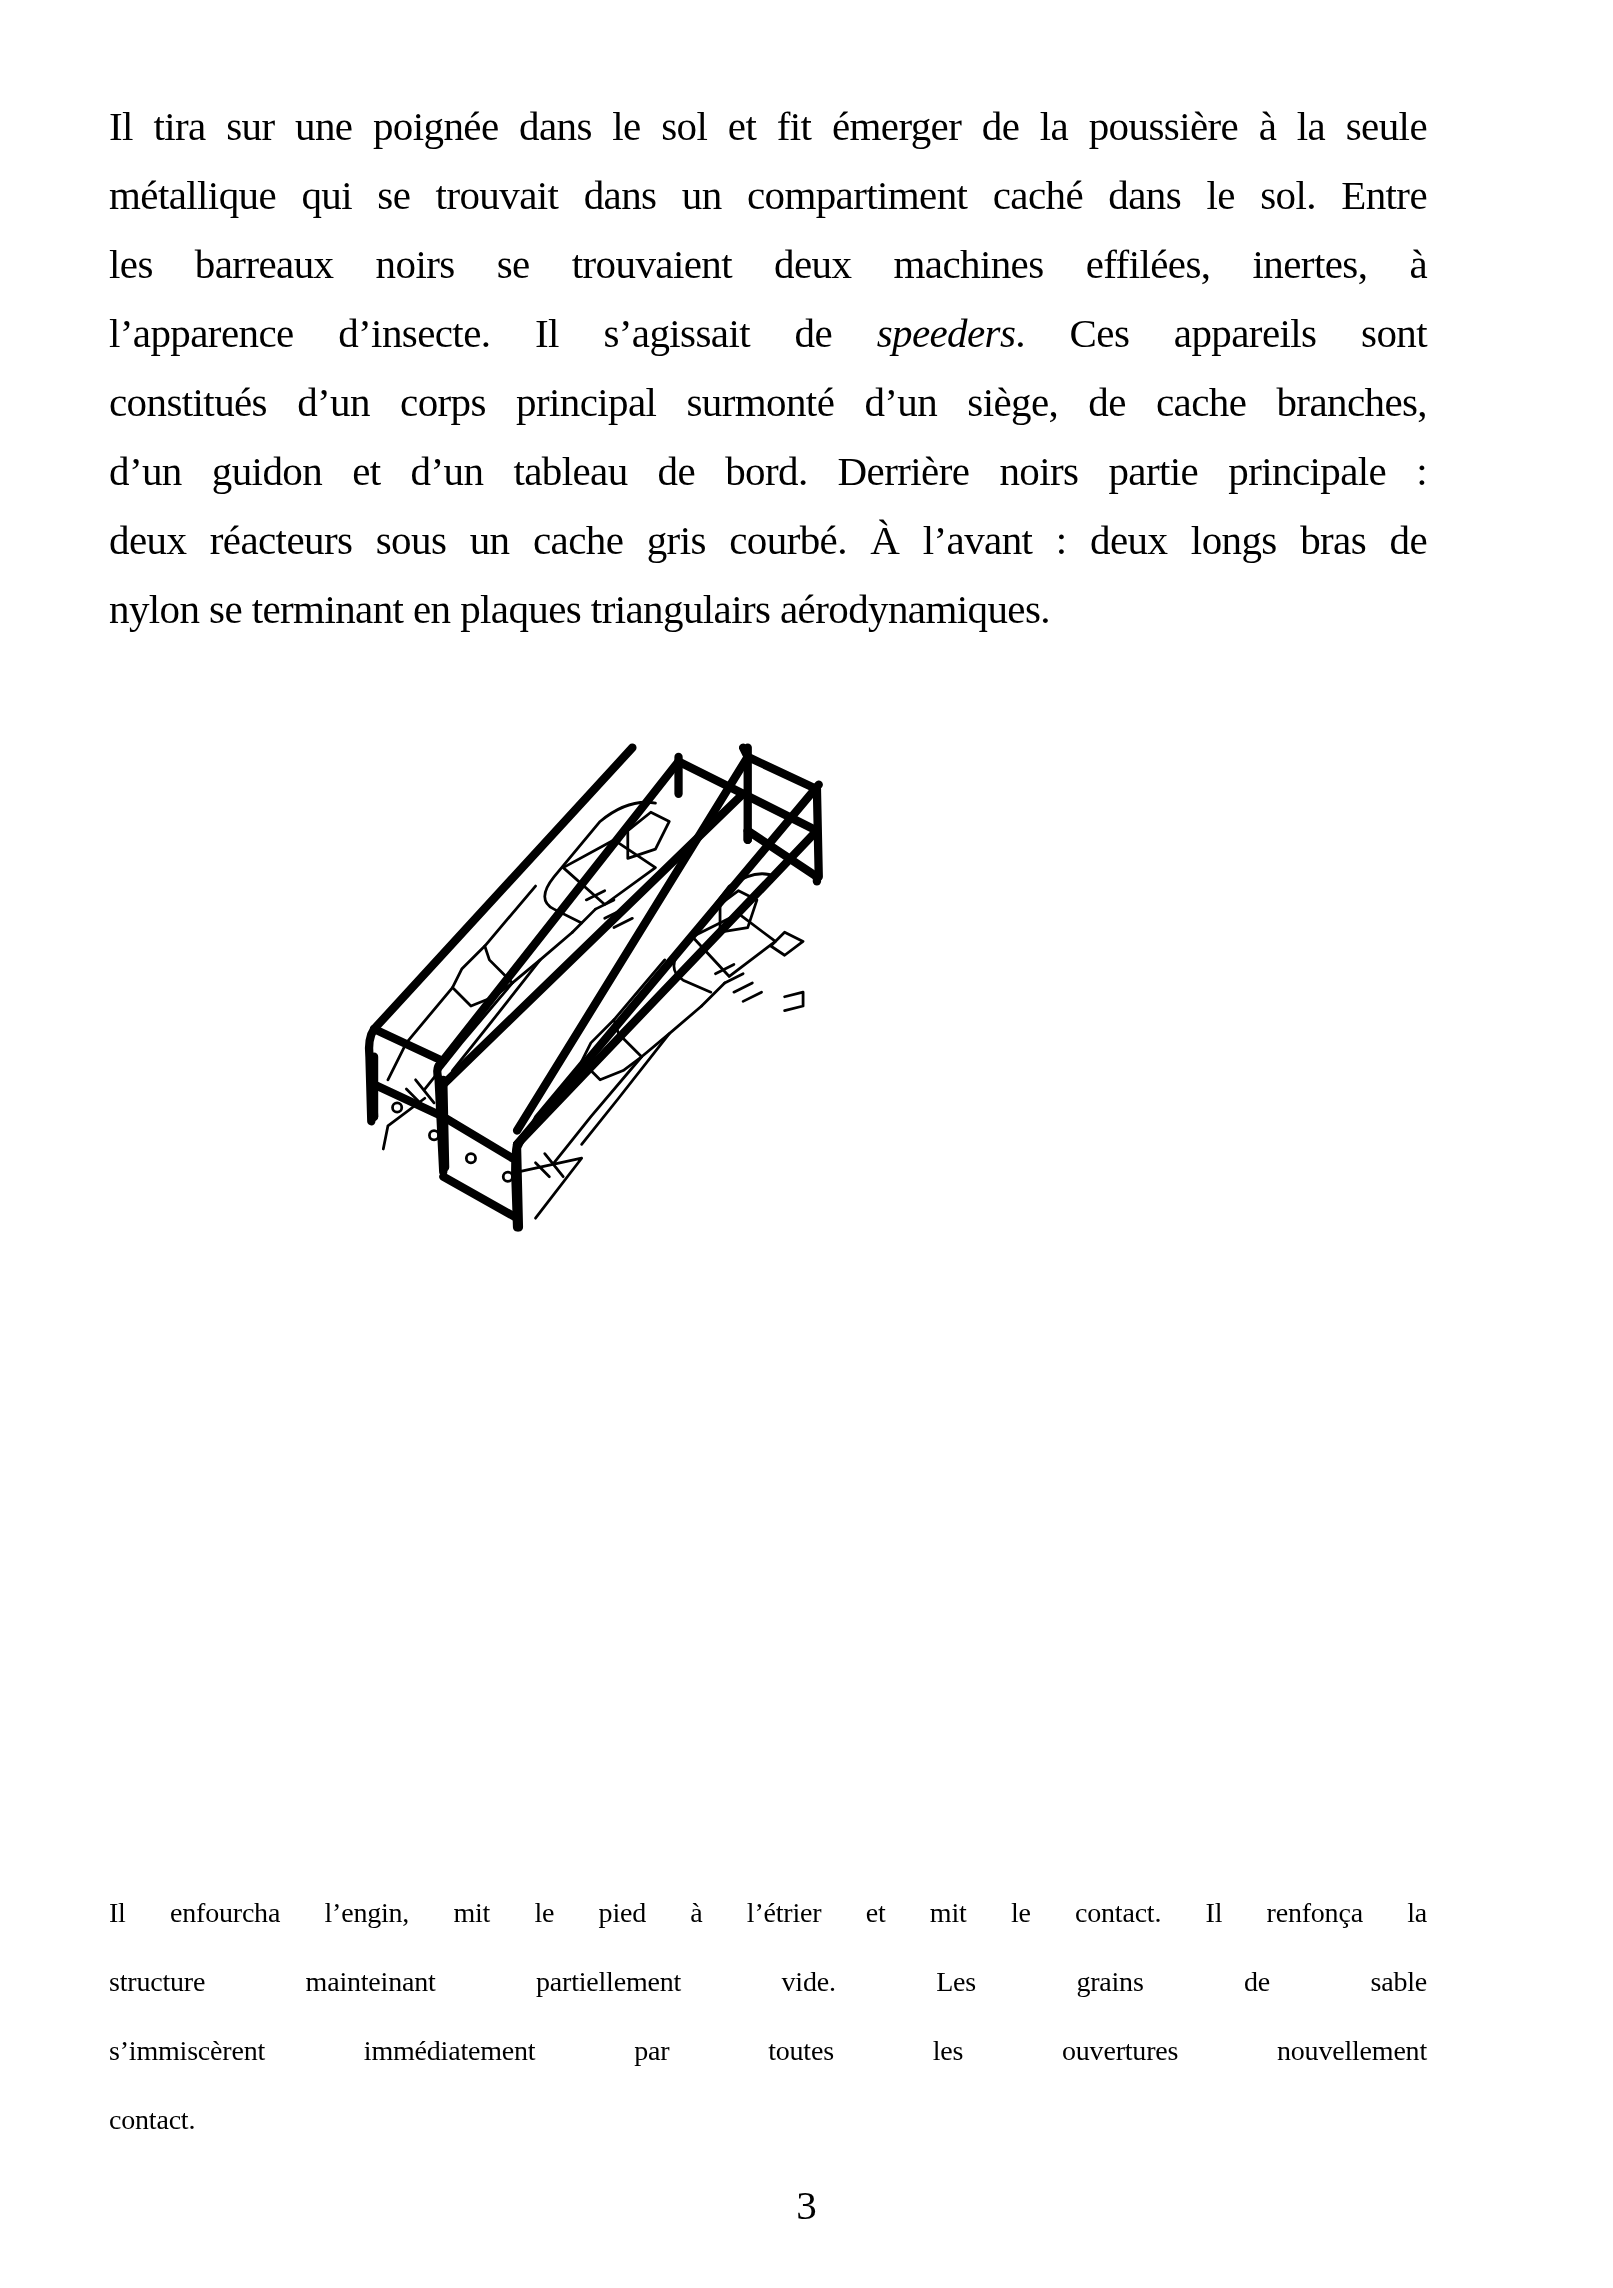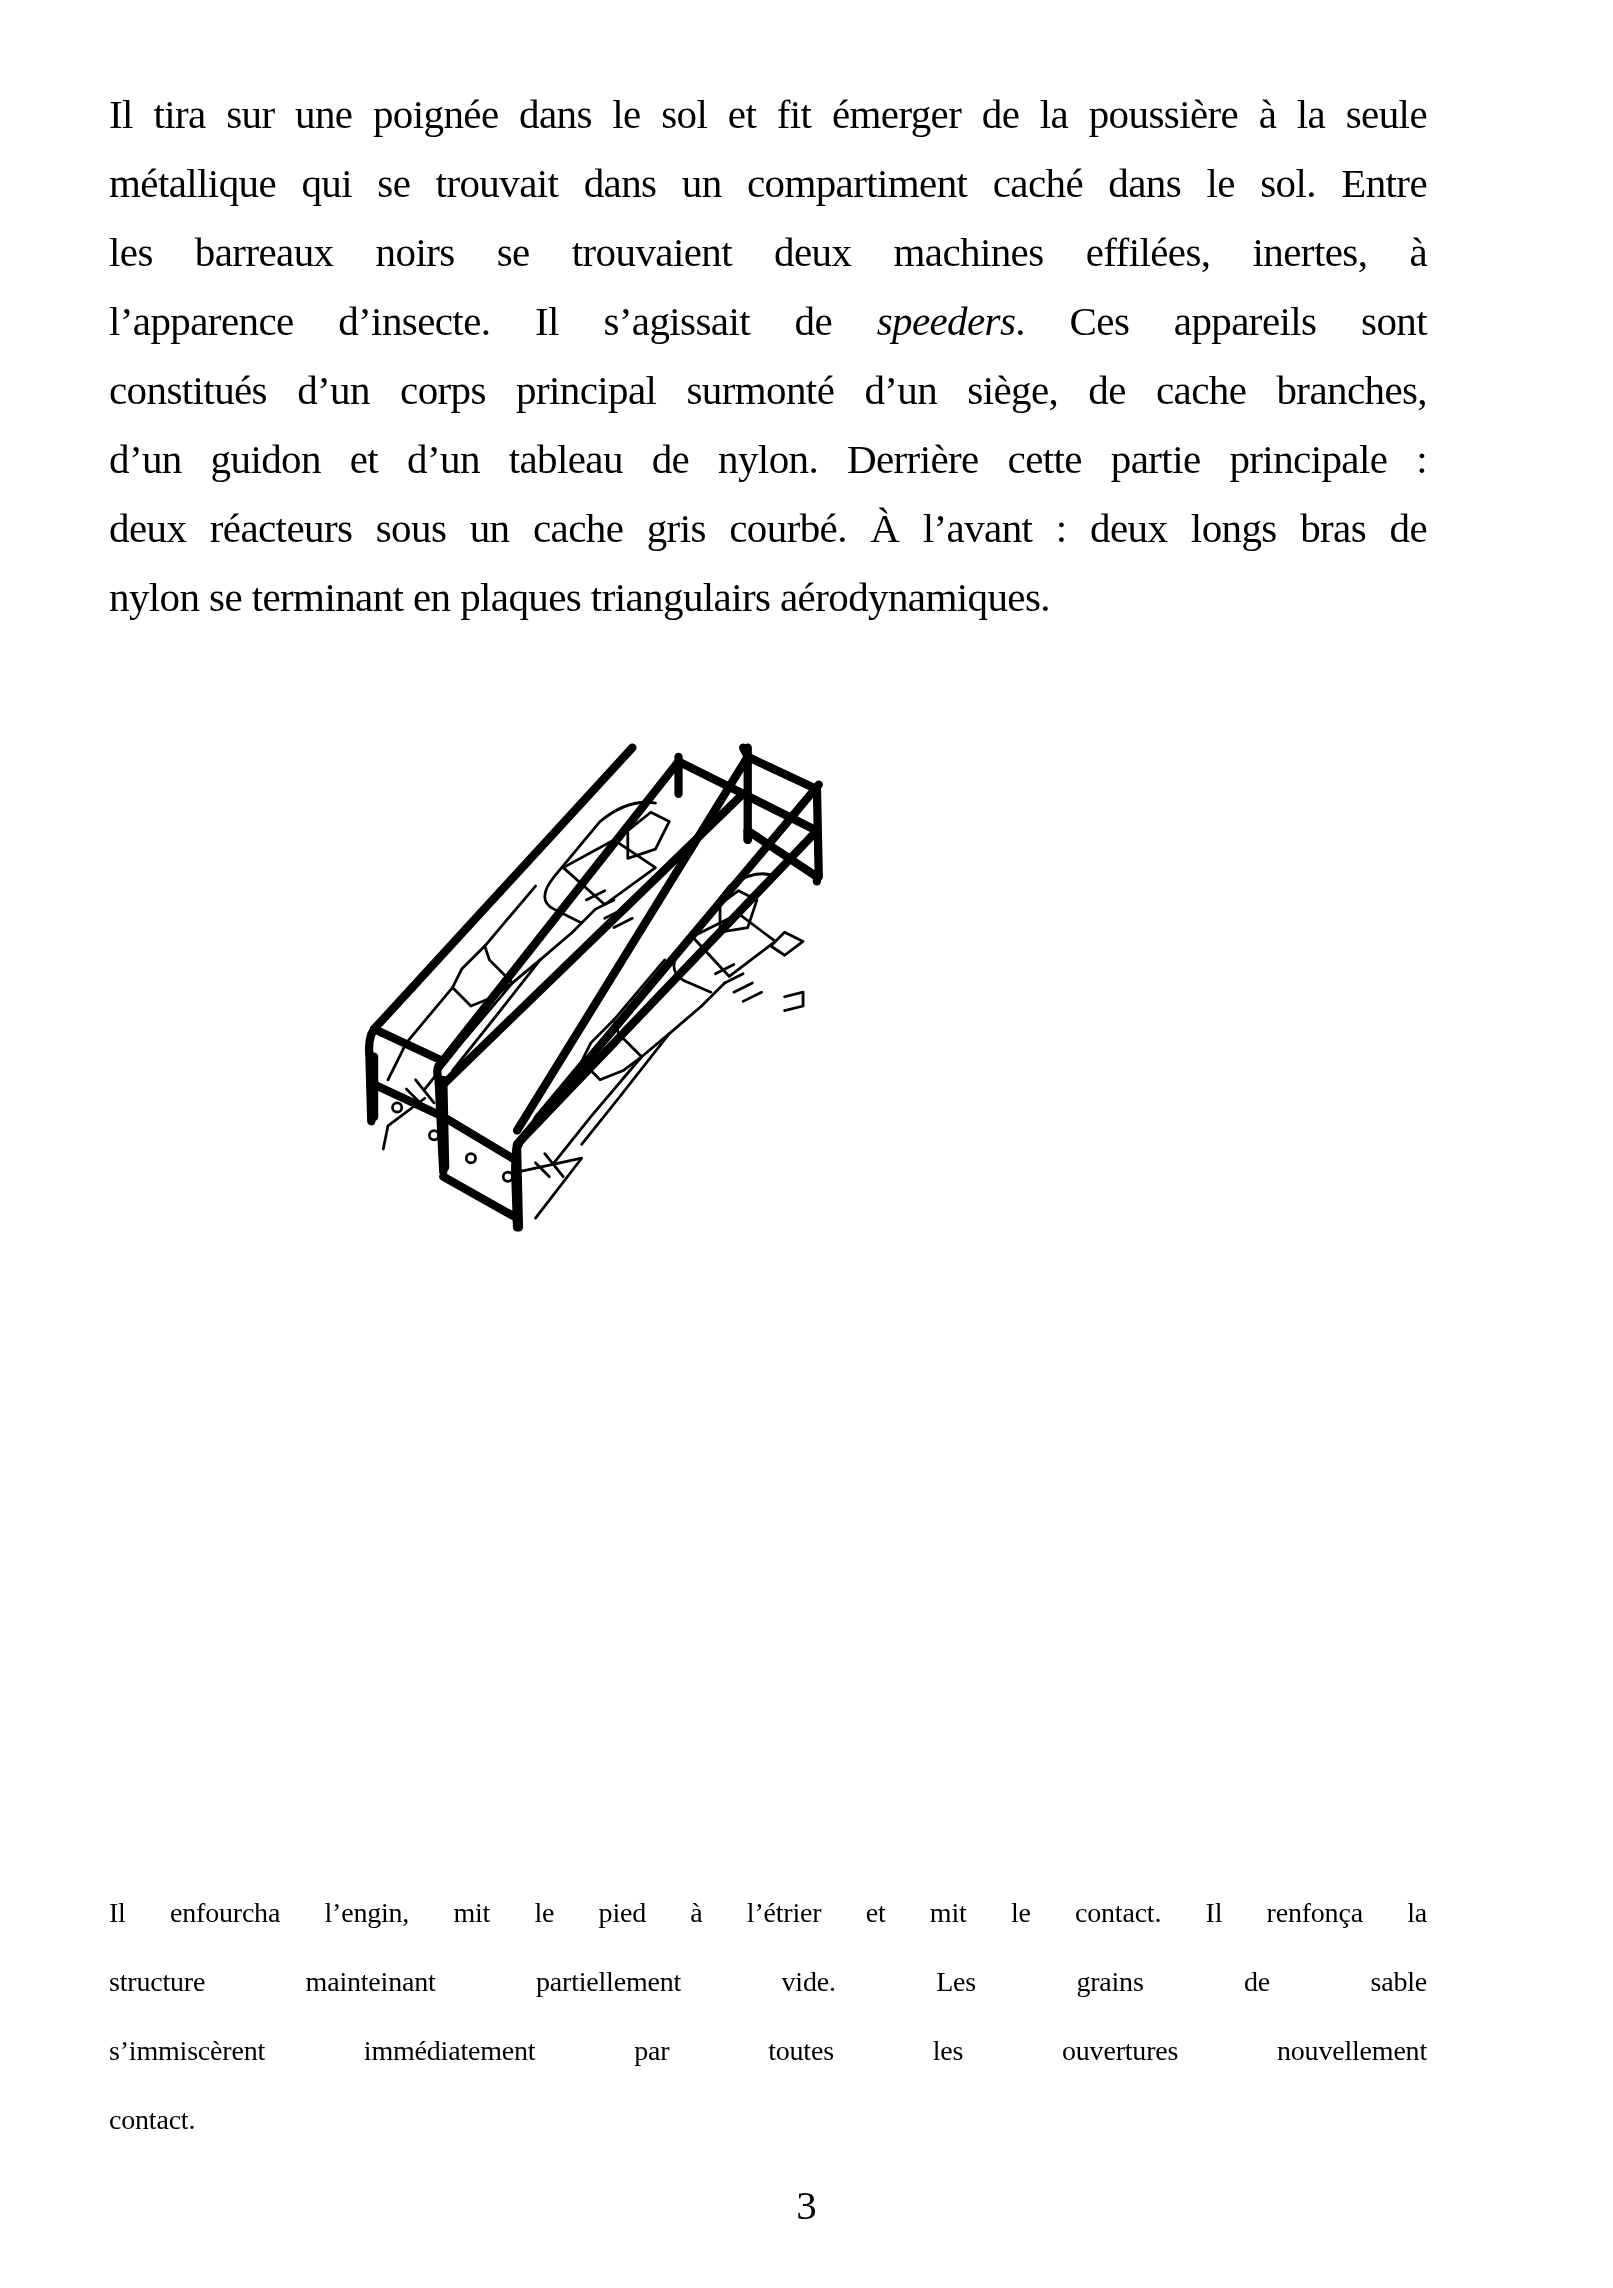--- a/index.html
+++ b/index.html
@@ -5,21 +5,21 @@
   html, body { margin: 0; padding: 0; background: #ffffff; }
   body { width: 1613px; height: 2289px; position: relative; overflow: hidden; }
   .page { position: absolute; left: 0; top: 0; width: 1613px; height: 2289px; background: #fff; }
   .para {
     position: absolute; left: 109px; width: 1318px;
     font-family: "Liberation Serif", serif;
     font-size: 41px; line-height: 69px; color: #000;
     text-align: justify; text-align-last: left;
     margin: 0;
   }
-  .para1 { top: 80px; letter-spacing: -0.6px; word-spacing: 0px; }
+  .para1 { top: 92px; letter-spacing: -0.6px; word-spacing: 0px; }
   .para2 { top: 1878px; font-size: 28px; letter-spacing: -0.2px; }
   .para1 .line, .para2 .line {
     display: block; text-align: justify; text-align-last: justify; white-space: nowrap;
   }
   .para1 .line.last, .para2 .line.last { text-align-last: left; }
   em { }
   .illustration { position: absolute; left: 351px; top: 738px; width: 1061px; height: 1108px; }
   .illustration svg { width: 100%; height: 100%; }
   .page-number {
     position: absolute; top: 2181px; left: 0; width: 1613px; text-align: center;
@@ -30,21 +30,21 @@
 <body>
 
 <div class="page">
 
   <div class="para para1">
     <span class="line">Il tira sur une poignée dans le sol et fit émerger de la poussière à la seule</span>
     <span class="line">métallique qui se trouvait dans un compartiment caché dans le sol. Entre</span>
     <span class="line">les barreaux noirs se trouvaient deux machines effilées, inertes, à</span>
     <span class="line"><span>l’apparence d’insecte. Il s’agissait de </span><em>speeders</em><span>. Ces appareils sont</span></span>
     <span class="line">constitués d’un corps principal surmonté d’un siège, de cache branches,</span>
-    <span class="line">d’un guidon et d’un tableau de nylon. Derrière cette partie principale :</span>
+    <span class="line">d’un guidon et d’un tableau de bord. Derrière noirs partie principale :</span>
     <span class="line">deux réacteurs sous un cache gris courbé. À l’avant : deux longs bras de</span>
     <span class="line last">nylon se terminant en plaques triangulairs aérodynamiques.</span>
   </div>
 
   <div class="illustration">
     <svg viewBox="0 0 1150 1200" xmlns="http://www.w3.org/2000/svg" fill="none" stroke="#000" stroke-linecap="round" stroke-linejoin="round">
 
       <g stroke-width="9">
 
         <path d="M305 10 L25 315"></path>

